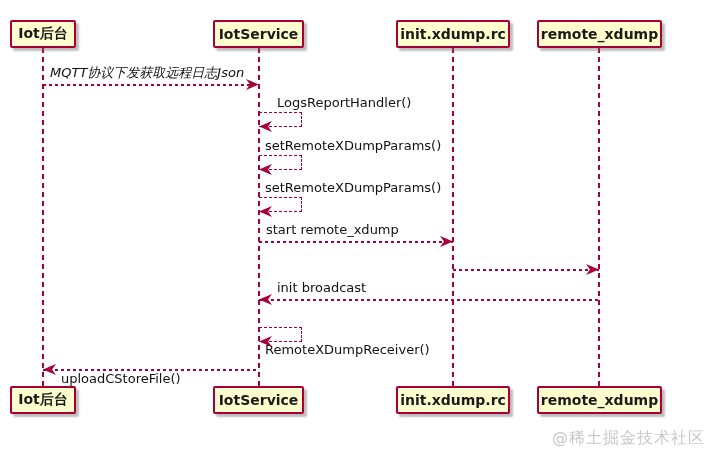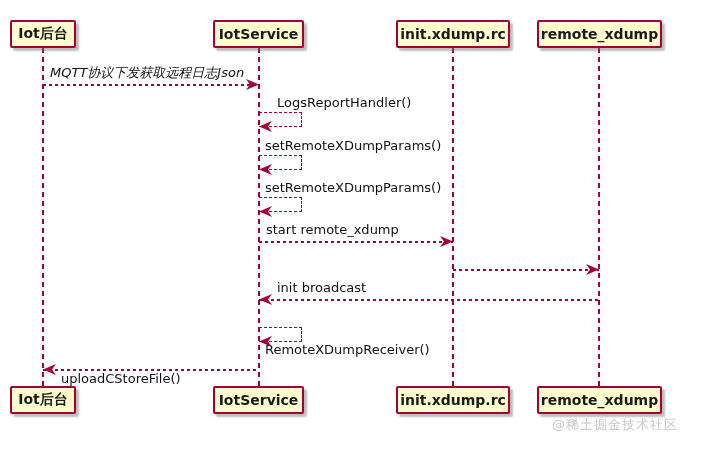--- a/index.html
+++ b/index.html
@@ -37,22 +37,22 @@
     white-space: nowrap; z-index: 2; line-height: 16px;
   }
   .arrowhead { position: absolute; width: 13px; height: 11px; z-index: 4; }
   .arrowhead svg { display: block; width: 13px; height: 11px; }
   .selfloop {
     position: absolute; width: 43px; height: 15px; z-index: 2;
     border: 1.6px dashed var(--stroke, #a80036);
     border-left: none;
   }
   .watermark {
-    position: absolute; left: 552px; top: 416px;
-    font-size: 13px; letter-spacing: 1px;
+    position: absolute; left: 552px; top: 428px;
+    font-size: 16px; letter-spacing: 1px;
     color: var(--wm, #c8c8c8); z-index: 5;
   }
 </style>
 </head>
 <body>
 
 <div class="canvas" id="diagram">
   <div class="watermark">@稀土掘金技术社区</div>
 <div class="lifeline" style="left: 42px; top: 48px; height: 338px;"></div>
     <div class="pbox" style="left: 10px; top: 20px; width: 66px; height: 28px;">Iot后台</div>

